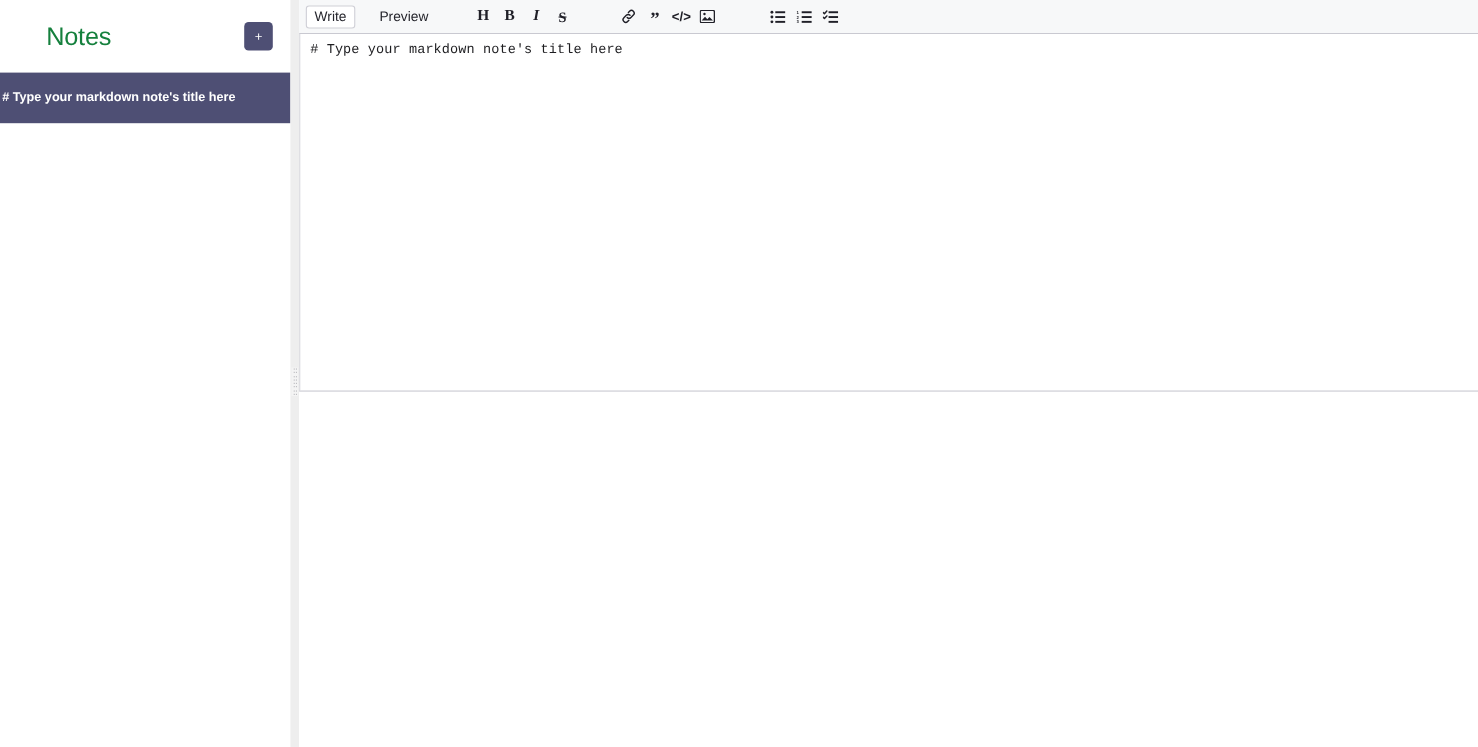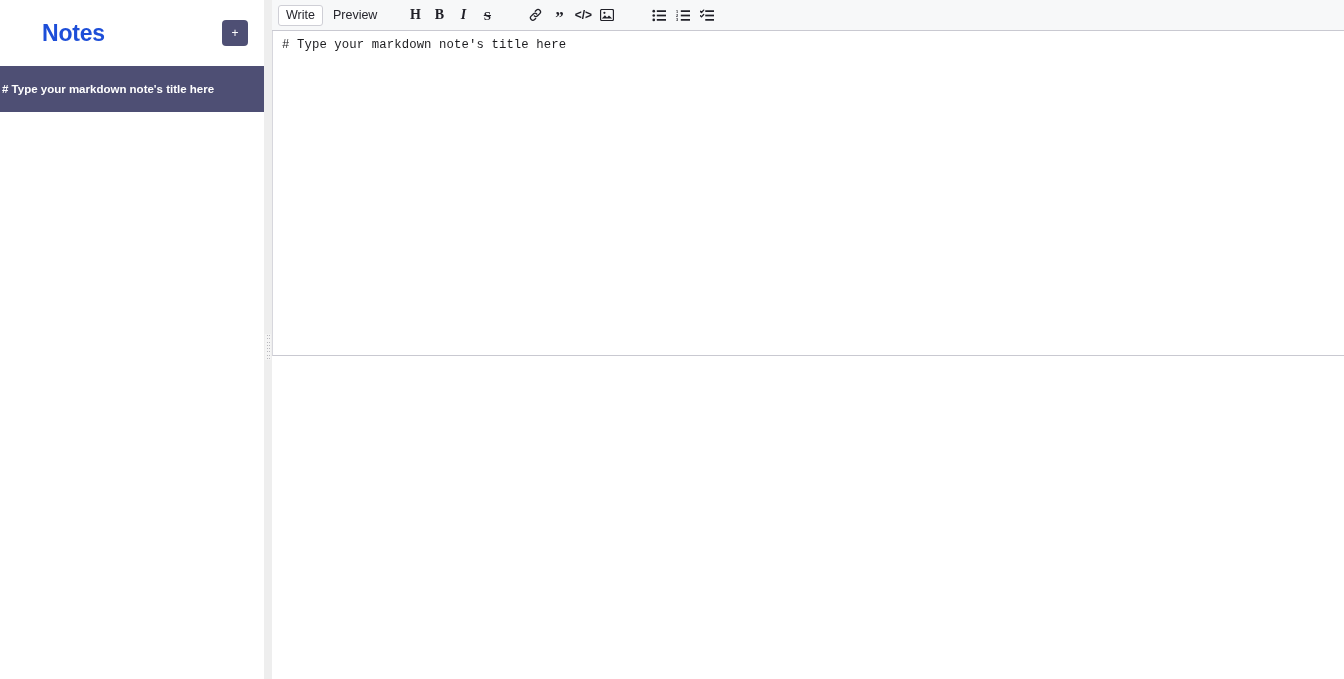--- a/index.html
+++ b/index.html
@@ -34,22 +34,22 @@
     height: 66px;
     display: flex;
     align-items: center;
     justify-content: space-between;
     padding: 0 16px 0 42px;
     background: #ffffff;
   }
 
   #sidebar-title {
     font-size: 23px;
-    font-weight: bold;
-    color: #1d4ed8;
+    font-weight: normal;
+    color: #15803d;
     letter-spacing: -0.2px;
     line-height: 1;
   }
 
   #add-note-button {
     width: 26px;
     height: 26px;
     background: #4e4f74;
     border: none;
     border-radius: 4px;
@@ -131,20 +131,21 @@
   }
 
   #toolbar {
     height: 31px;
     min-height: 31px;
     background: #f7f8f9;
     border-bottom: 1px solid #c9c9d1;
     display: flex;
     align-items: center;
     padding: 0 0 0 6px;
+    gap: 12px;
   }
 
   .tab-button {
     font-size: 12.5px;
     color: #25252c;
     background: transparent;
     border: 1px solid transparent;
     border-radius: 3px;
     padding: 2px 7px;
     margin-right: 2px;

